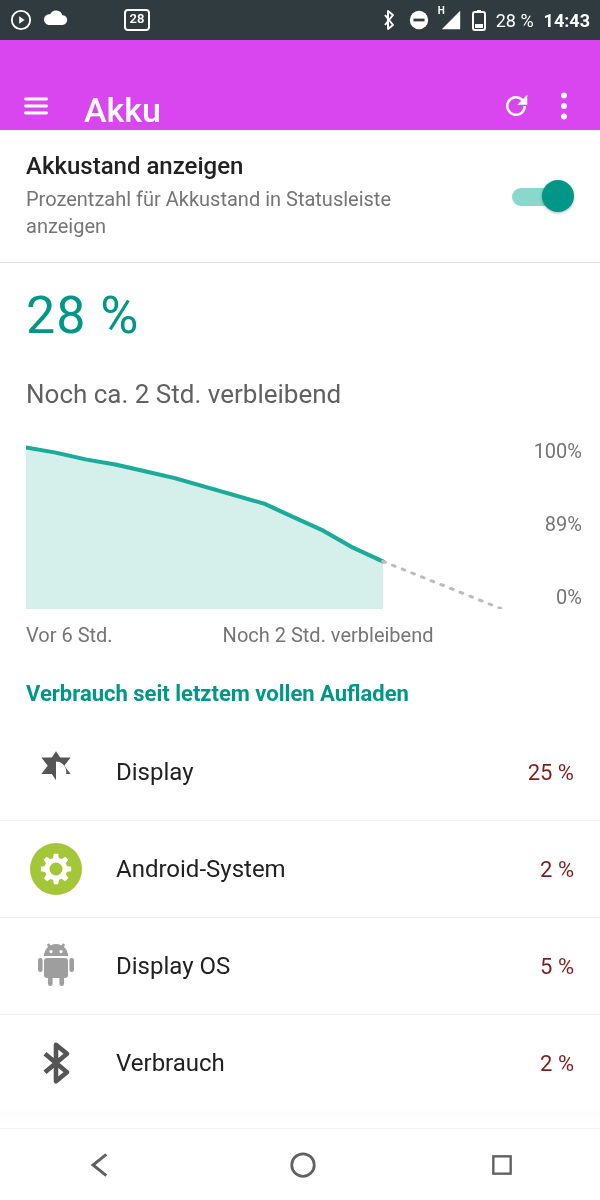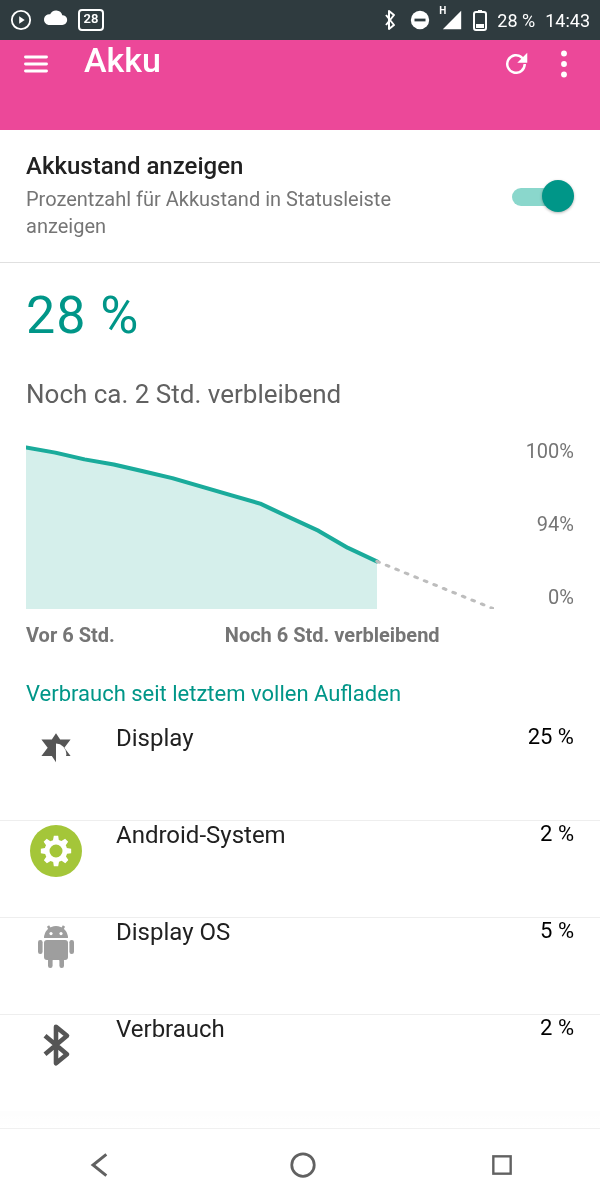--- a/index.html
+++ b/index.html
@@ -2,51 +2,51 @@
 <html><head>
 <meta charset="utf-8">
 <style>
   * { box-sizing: border-box; margin: 0; padding: 0; }
   html, body { width: 600px; height: 1200px; font-family: Roboto, "Helvetica Neue", Arial, sans-serif; background: #fafafa; overflow: hidden; }
   
   .status-bar { background:#2f3b3f; color:#fff; height:40px; display:flex; align-items:center; justify-content:space-between; padding:0 10px; font-size:18px; }
   .status-left, .status-right { display:flex; align-items:center; gap:10px; }
   .status-left svg, .status-right svg { display:block; }
   
-  .app-bar { background:#ec4899; color:#fff; height:90px; display:flex; align-items:flex-start; padding:0 12px; }
+  .app-bar { background:#d946ef; color:#fff; height:90px; display:flex; align-items:flex-end; padding:0 12px; }
   .app-bar .title { font-size:34px; font-weight:500; margin-left:24px; flex:1; }
   .icon-btn { width:48px; height:48px; display:flex; align-items:center; justify-content:center; }
   
   .content { background:#fff; }
   .section { padding:22px 26px; }
   .divider { height:1px; background:#e0e0e0; }
   .toggle-row { display:flex; align-items:center;gap:44px; }
   .toggle-text { flex:1; }
   .toggle-title { font-size:24px; color:#212121; font-weight:500; margin-bottom:6px; }
   .toggle-sub { font-size:20px; color:#757575; line-height:1.35; }
   .switch { position:relative; width:62px; height:36px; }
   .switch-track { position:absolute; left:0; top:10px; width:48px; height:18px; border-radius:9px; background:#8ad7cc; }
   .switch-thumb { position:absolute; right:0; top:2px; width:32px; height:32px; border-radius:50%; background:#009688; box-shadow:0 1px 3px rgba(0,0,0,.3); }
   .big-pct { font-size:52px; color:#009688; font-weight:400; letter-spacing:1px; }
   .remaining { font-size:26px; color:#616161; margin-top:33px; }
   
-  .chart-wrap { padding:20px 26px 8px 26px; }
+  .chart-wrap { padding:20px 18px 8px 26px; }
   .chart-row { display:flex; }
   .chart-area { flex:1; position:relative; height:170px; }
   .chart-yaxis { width:80px; display:flex; flex-direction:column; justify-content:space-between; align-items:flex-end; font-size:20px; color:#757575; height:170px; padding-left:12px; }
-  .chart-xaxis { display:flex; margin-top:14px; font-size:20px; color:#757575;font-weight:bold; }
+  .chart-xaxis { display:flex; margin-top:14px; font-size:20px; color:#757575; }
   .chart-xaxis .xa-left { }
   .chart-xaxis .xa-right { margin-left:110px; }
-  .usage-header { padding:26px 26px 18px 26px; font-size:22px; color:#009688; font-weight:400; }
-  
-  .usage-row { display:flex; align-items:flex-start; height:96px; padding:0 26px; }
+  .usage-header { padding:26px 26px 18px 26px; font-size:22px; color:#009688; font-weight:700; }
+  
+  .usage-row { display:flex; align-items:center; height:96px; padding:0 26px; }
   .row-divider { height:1px; background:#eeeeee; }
   .usage-icon { width:60px; height:60px; display:flex; align-items:center; justify-content:center; margin-right:30px; }
   .usage-label { flex:1; font-size:24px; color:#212121; }
-  .usage-pct { font-size:22px; color:#000000; }
+  .usage-pct { font-size:22px; color:#7f1d1d; }
   
   .nav-bar { position:absolute; bottom:0; left:0; right:0; height:72px; background:#fff; display:flex; align-items:center; justify-content:space-around; border-top:1px solid #f0f0f0; }
   .nav-bar svg { display:block; }
   .cut { position:absolute; bottom:72px; left:0; right:0; height:40px; background:linear-gradient(to bottom, rgba(255,255,255,0), #fff); pointer-events:none;}
 </style>
 </head>
 <body>
 
 <div class="status-bar">
   <div class="status-left">
@@ -54,21 +54,21 @@
       <svg width="22" height="22" viewBox="0 0 24 24">
           <circle cx="12" cy="12" r="10" fill="none" stroke="#fff" stroke-width="2"></circle>
           <polygon points="10,8 16,12 10,16" fill="#fff"></polygon>
         </svg>
     </span>
     <span>
       <svg width="26" height="22" viewBox="0 0 32 24">
           <path d="M25 18a6 6 0 0 0 0-12 8 8 0 0 0-15-1A6 6 0 0 0 8 18z" fill="#fff"></path>
         </svg>
     </span>
-    <span style="position:relative;">
+    <span style="position:relative;margin-left:46px;">
       <svg width="26" height="22" viewBox="0 0 26 22">
           <rect x="1" y="1" width="24" height="20" rx="3" fill="none" stroke="#fff" stroke-width="2"></rect>
         </svg>
       <span style="position:absolute; left:0; right:0; top:2px; text-align:center; font-size:13px; font-weight:600;">28</span>
     </span>
   </div>
   <div class="status-right">
     <span>
       <svg width="18" height="22" viewBox="0 0 14 22">
           <path d="M3 6l8 10-5 4V2l5 4-8 10" fill="none" stroke="#fff" stroke-width="2" stroke-linejoin="round"></path>
@@ -87,21 +87,21 @@
       <span style="position:absolute; top:-4px; left:-2px; font-size:10px; font-weight:700;">H</span>
     </span>
     <span>
       <svg width="14" height="22" viewBox="0 0 14 22">
           <rect x="1" y="3" width="12" height="18" rx="2" fill="none" stroke="#fff" stroke-width="2"></rect>
           <rect x="5" y="1" width="4" height="2" fill="#fff"></rect>
           <rect x="3" y="15" width="8" height="4" fill="#fff"></rect>
         </svg>
     </span>
     <span>28 %</span>
-    <span style="font-weight:400;">14:43</span>
+    <span style="font-weight:700;">14:43</span>
   </div>
 </div>
 
 <div class="app-bar">
   <div class="icon-btn">
     <svg width="28" height="28" viewBox="0 0 24 24">
         <path d="M3 6h18M3 12h18M3 18h18" stroke="#fff" stroke-width="2.5" stroke-linecap="round"></path>
       </svg>
   </div>
   <div class="title">Akku</div>
@@ -142,27 +142,27 @@
     <div class="chart-row">
       <div class="chart-area">
         <svg id="chart-svg" viewBox="0 0 400 170" preserveAspectRatio="none" style="width:100%; height:100%;">
           <polygon id="chart-fill" fill="#d5efeb" points="0,170 0,8.5 25,13.599999999999994 50,20.400000000000006 75,25.5 100,32.29999999999998 125,39.099999999999994 150,47.60000000000001 175,56.099999999999994 200,64.6 225,78.19999999999999 250,91.8 275,108.80000000000001 300,122.4 300,170"></polygon>
           <polyline id="chart-line" fill="none" stroke="#1aab9b" stroke-width="4" stroke-linejoin="round" stroke-linecap="round" points="0,8.5 25,13.599999999999994 50,20.400000000000006 75,25.5 100,32.29999999999998 125,39.099999999999994 150,47.60000000000001 175,56.099999999999994 200,64.6 225,78.19999999999999 250,91.8 275,108.80000000000001 300,122.4"></polyline>
           <polyline id="chart-proj" fill="none" stroke="#bdbdbd" stroke-width="3" stroke-dasharray="2 7" stroke-linecap="round" points="300,122.4 400,170"></polyline>
         </svg>
       </div>
       <div class="chart-yaxis">
         <span>100%</span>
-        <span>94%</span>
+        <span>89%</span>
         <span>0%</span>
       </div>
     </div>
     <div class="chart-xaxis">
       <span class="xa-left">Vor 6 Std.</span>
-      <span class="xa-right">Noch 6 Std. verbleibend</span>
+      <span class="xa-right">Noch 2 Std. verbleibend</span>
     </div>
   </div>
 
   <div class="usage-header">Verbrauch seit letztem vollen Aufladen</div>
 
   <div id="usage-list">
       <div class="usage-row">
         <div class="usage-icon">
           <svg width="50" height="50" viewBox="0 0 24 24">
             <path fill="#555" d="M12 2l2 3h5l-3 4 3 4h-5l-2 3-2-3H5l3-4-3-4h5z"></path>

